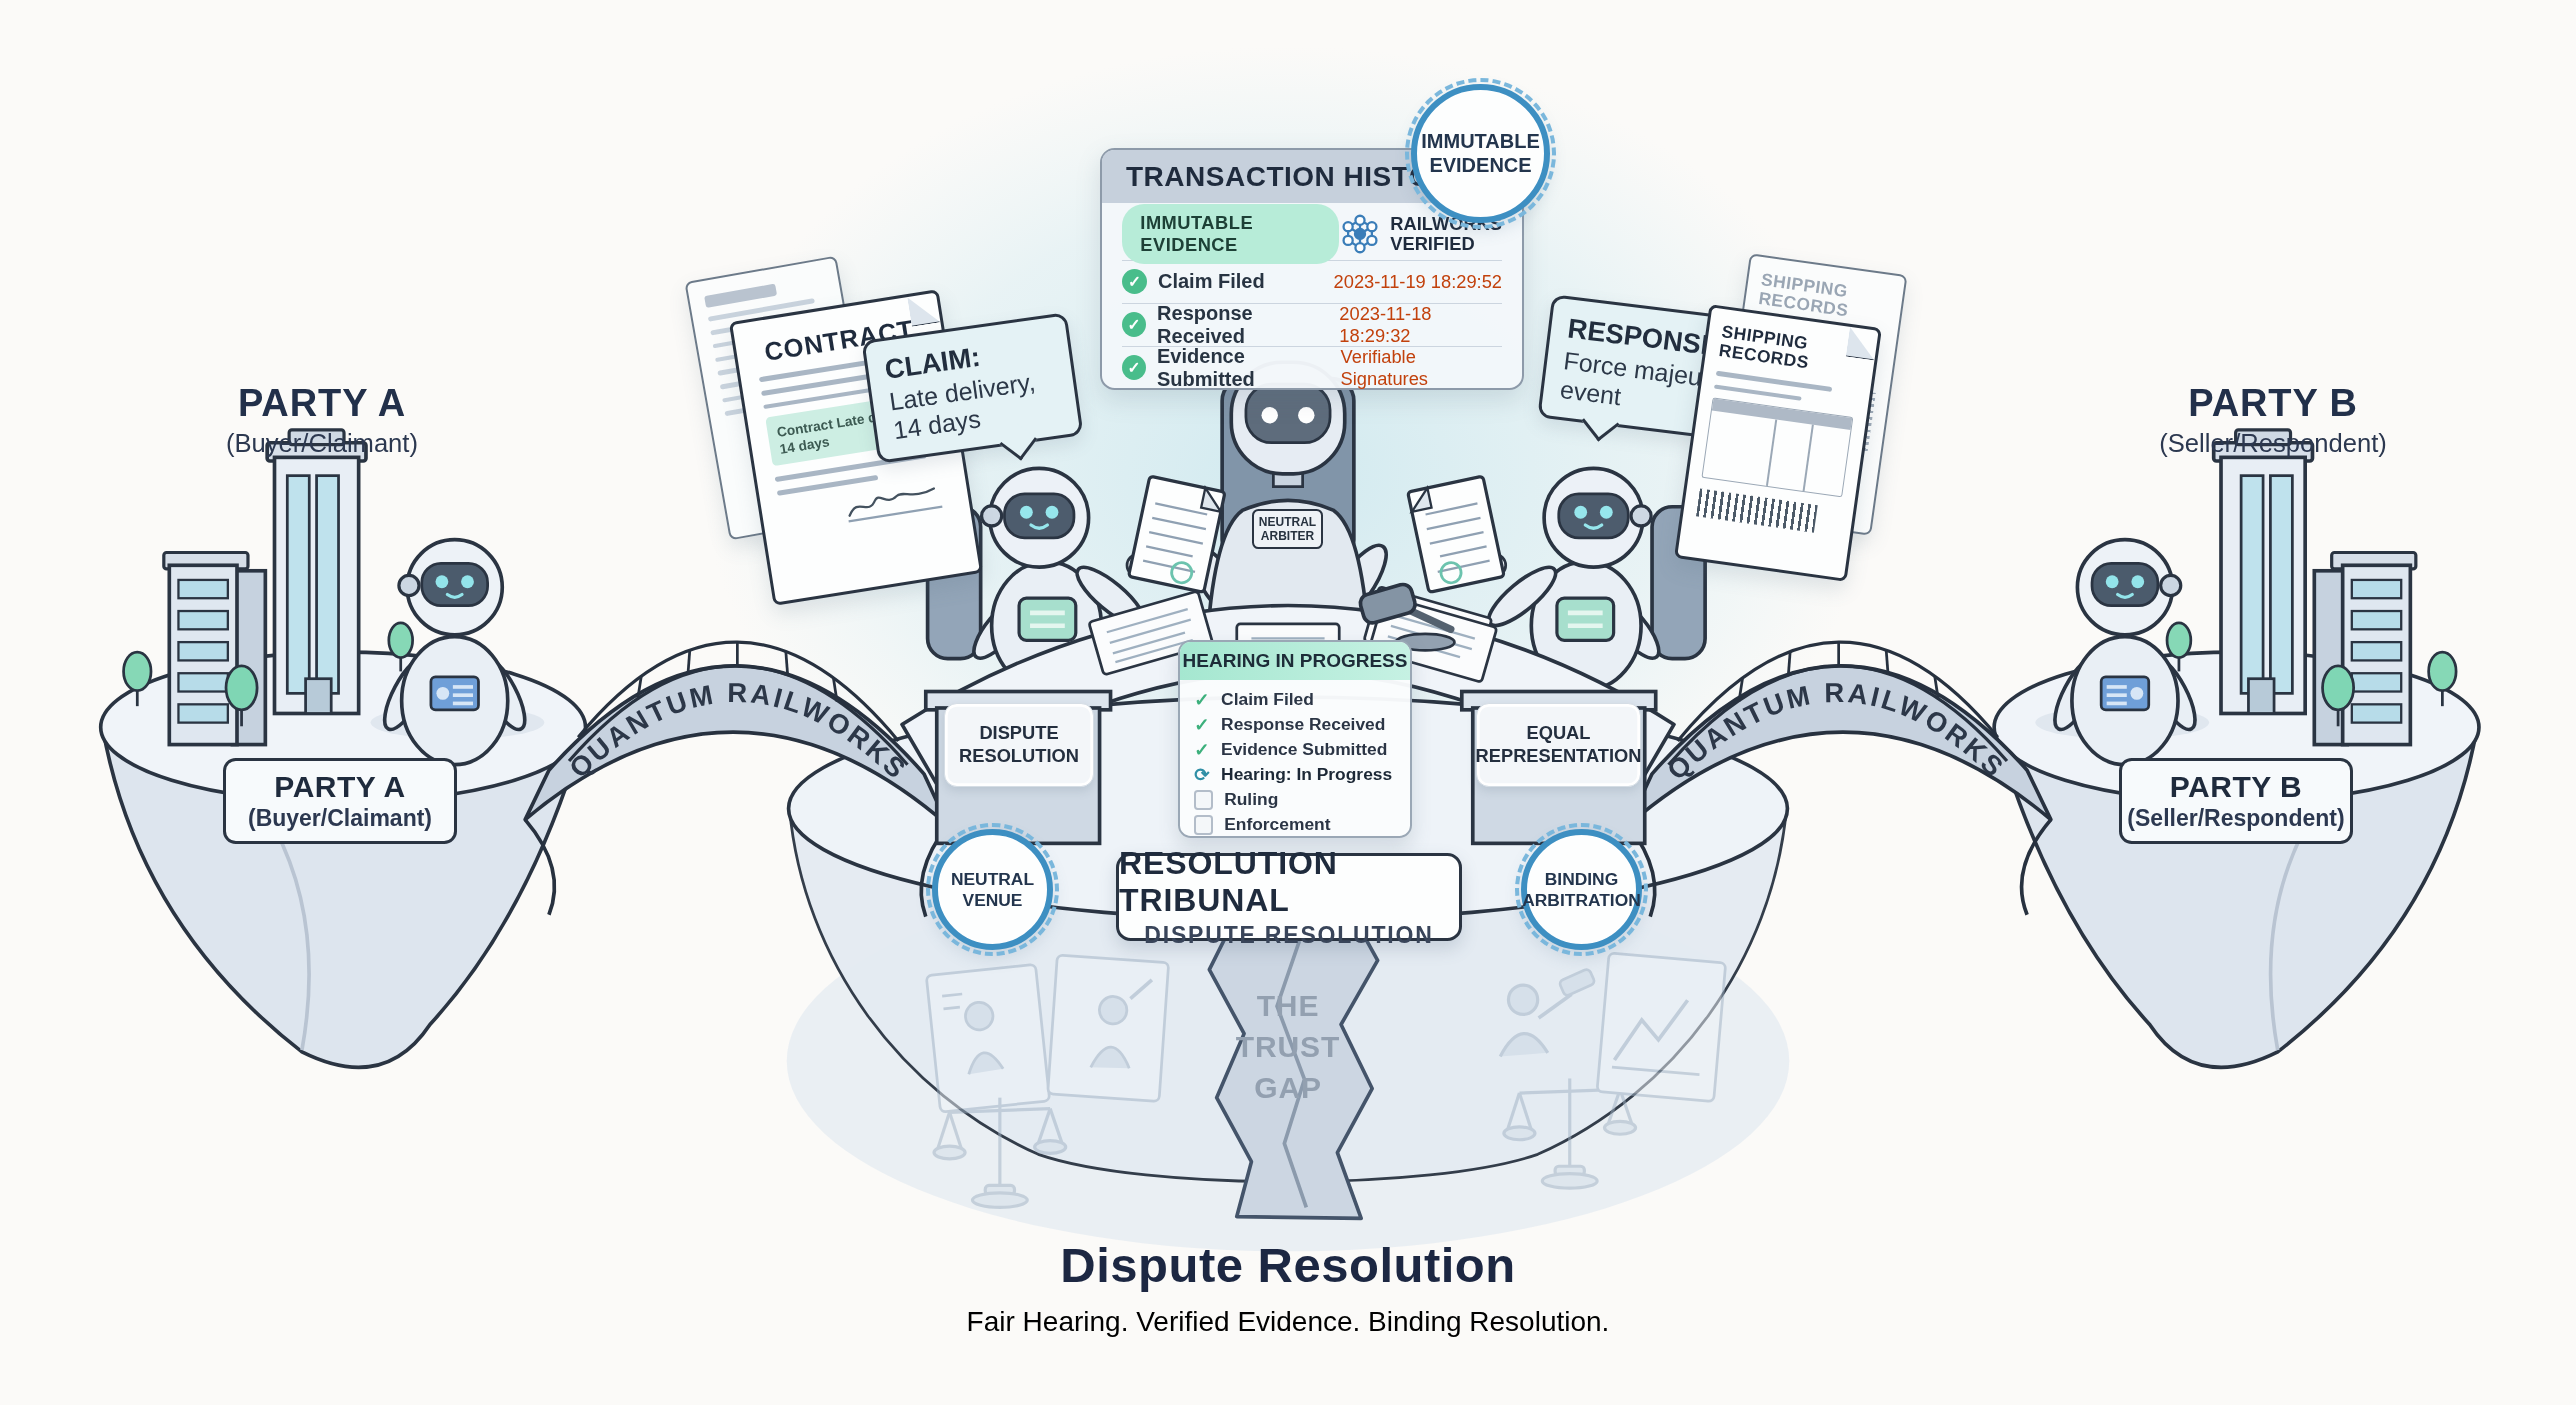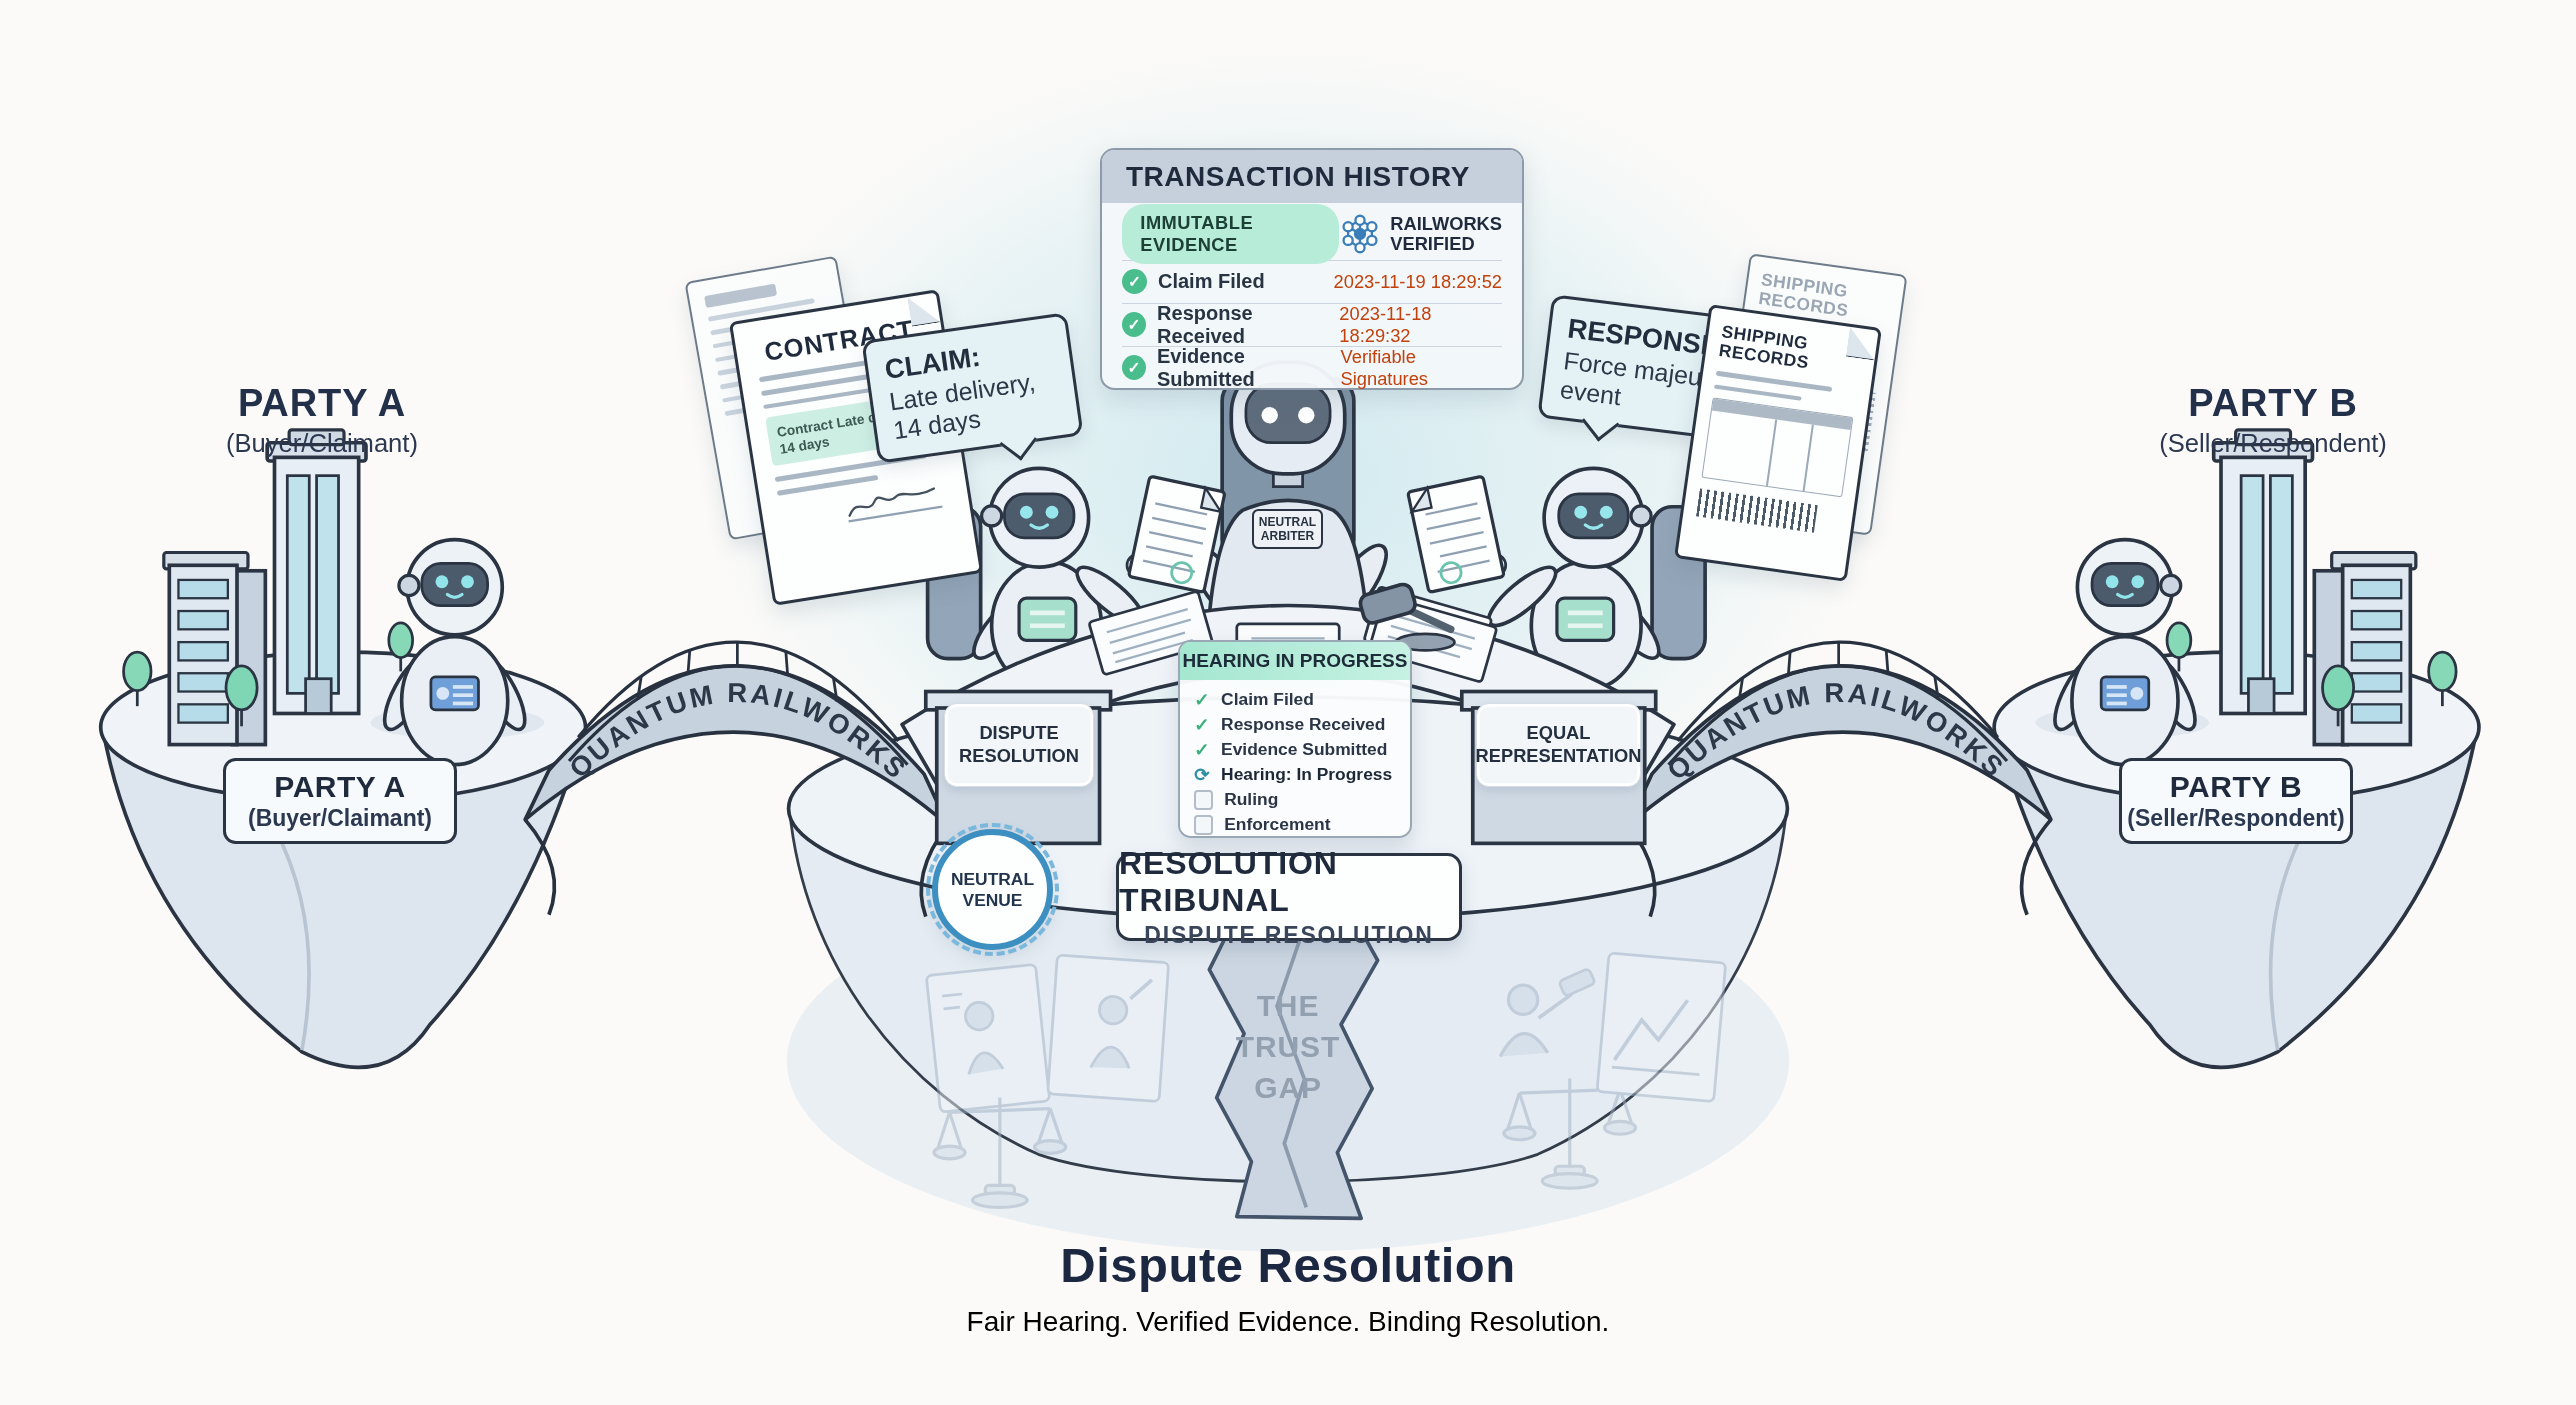--- a/index.html
+++ b/index.html
@@ -410,20 +410,24 @@
       <div class="tx-row">
         <span class="lf">
             <span class="tick">✓</span>
           <span class="lbl">Evidence Submitted</span>
           </span>
         <span class="val">Verifiable Signatures</span>
       </div>
     </div>
   </div>
 
+  <div class="ov seal big" style="left:1411px;top:84px;">
+    <div>IMMUTABLE</div>
+    <div>EVIDENCE</div>
+  </div>
 
   <div class="ov doc ghost" style="left:706px;top:267px;width:154px;height:262px;transform:rotate(-10deg);padding:14.6px;">
     <div style="height:12.8px;background:#b9c3cf;border-radius:2.7px;width:60%;"></div>
     <div class="doc-line faint" style="width:90%;"></div>
       <div class="doc-line faint" style="width:80%;"></div>
     <div class="doc-line faint" style="width:88%;"></div>
       <div class="doc-line faint" style="width:70%;"></div>
     <div class="doc-line faint" style="width:86%;"></div>
       <div class="doc-line faint" style="width:78%;"></div>
     <div class="doc-line faint" style="width:84%;"></div>
@@ -527,20 +531,24 @@
   </div>
   <div class="ov desk-plaque" style="left:1476px;top:703px;width:165px;height:84px;">
     <div>EQUAL</div>
       <div>REPRESENTATION</div>
   </div>
 
   <div class="ov seal mid" style="left:932px;top:829px;">
     <div>NEUTRAL</div>
       <div>VENUE</div>
   </div>
+  <div class="ov seal mid" style="left:1521px;top:829px;">
+    <div>BINDING</div>
+      <div>ARBITRATION</div>
+  </div>
   <div class="ov tribunal" style="left:1116px;top:853px;">
     <div class="l1">RESOLUTION TRIBUNAL</div>
     <div class="l2">DISPUTE RESOLUTION</div>
   </div>
 
   <div class="ov party-plaque" style="left:223px;top:758px;">
     <div class="l1">PARTY A</div>
       <div class="l2">(Buyer/Claimant)</div>
   </div>
   <div class="ov party-plaque" style="left:2119px;top:758px;">

